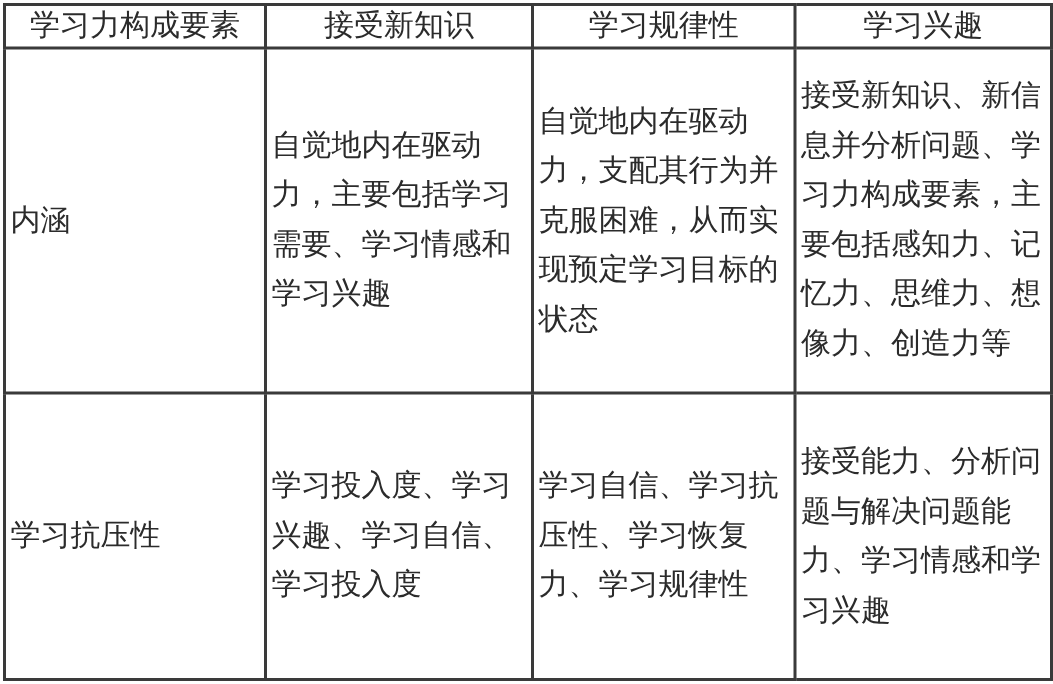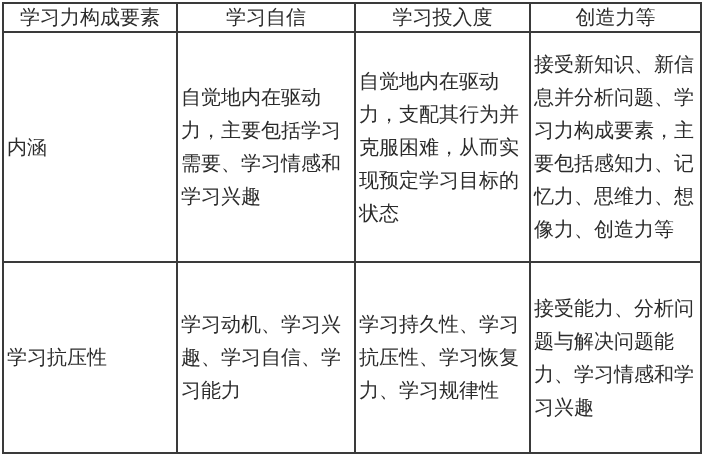--- a/index.html
+++ b/index.html
@@ -59,33 +59,33 @@
   <table class="lp-table">
     <colgroup>
       <col class="c1">
         <col class="c2">
         <col class="c3">
         <col class="c4">
     </colgroup>
     <thead>
       <tr>
         <th>学习力构成要素</th>
-        <th>学习自信</th>
-        <th>学习投入度</th>
-        <th>创造力等</th>
+        <th>接受新知识</th>
+        <th>学习规律性</th>
+        <th>学习兴趣</th>
       </tr>
     </thead>
     <tbody>
       <tr class="row-connotation">
         <td>内涵</td>
         <td>自觉地内在驱动力，主要包括学习需要、学习情感和学习兴趣</td>
         <td>自觉地内在驱动力，支配其行为并克服困难，从而实现预定学习目标的状态</td>
         <td>接受新知识、新信息并分析问题、学习力构成要素，主要包括感知力、记忆力、思维力、想像力、创造力等</td>
       </tr>
       <tr class="row-indicators">
         <td>学习抗压性</td>
-        <td>学习动机、学习兴趣、学习自信、学习能力</td>
-        <td>学习持久性、学习抗压性、学习恢复力、学习规律性</td>
+        <td>学习投入度、学习兴趣、学习自信、学习投入度</td>
+        <td>学习自信、学习抗压性、学习恢复力、学习规律性</td>
         <td>接受能力、分析问题与解决问题能力、学习情感和学习兴趣</td>
       </tr>
     </tbody>
   </table>
 </div>
 
 </body></html>

